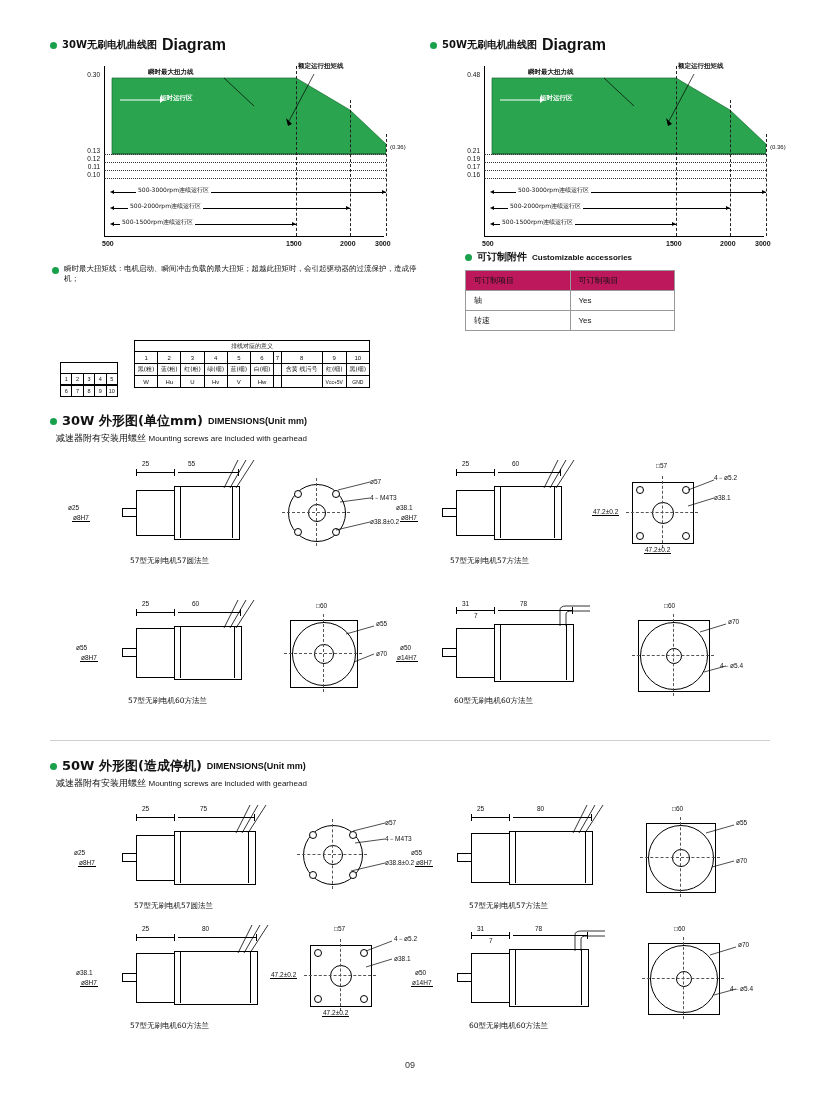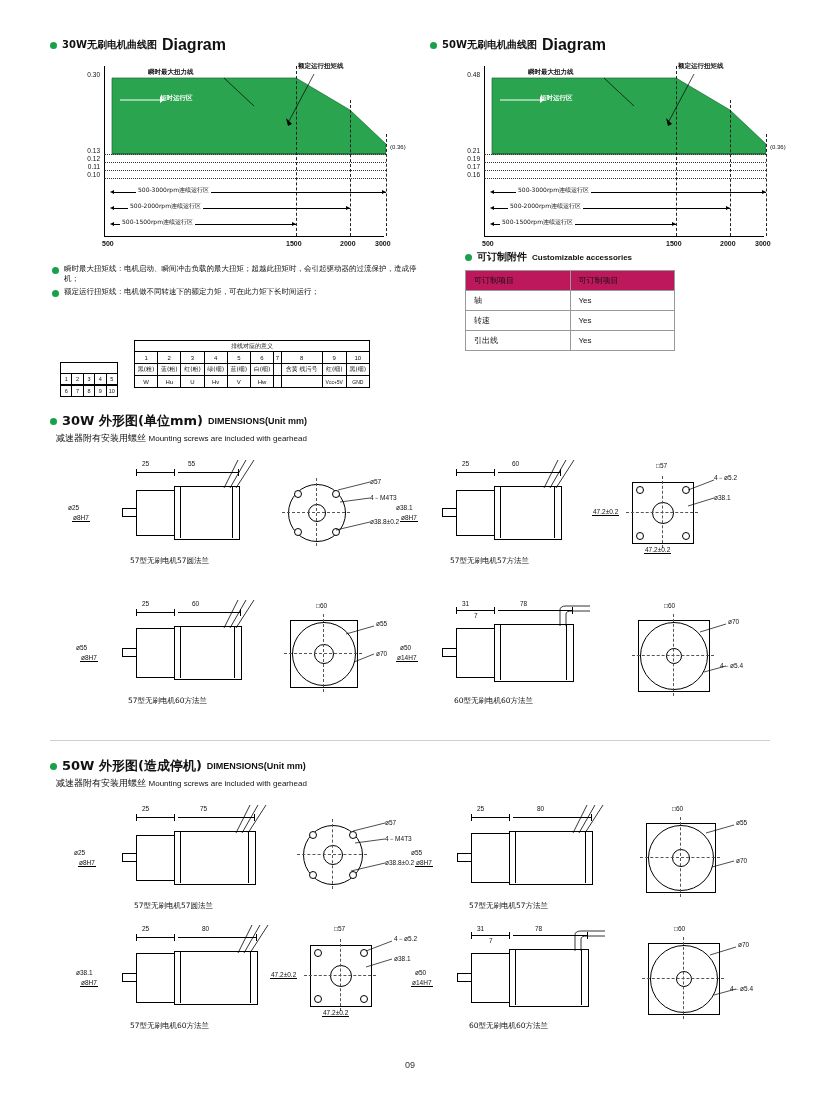--- a/index.html
+++ b/index.html
@@ -211,24 +211,20 @@
       <div class="arrow-l" style="left:60px;top:165.5px;"></div>
       <div class="arrow-r" style="left:242px;top:165.5px;"></div>
       <div class="rngbox cn" style="left:70px;top:162px;">500-1500rpm连续运行区</div>
     </div>
   </div>
 
   <div style="position:absolute;left:52px;top:248px;width:370px;margin-top:16px;">
     <div class="note">
       <span class="dot"></span>
       <span class="note-txt cn">瞬时最大扭矩线：电机启动、瞬间冲击负载的最大扭矩；超越此扭矩时，会引起驱动器的过流保护，造成停机；</span>
-    </div>
-    <div class="note">
-      <span class="dot"></span>
-      <span class="note-txt cn">额定运行扭矩线：电机做不同转速下的额定力矩，可在此力矩下长时间运行；</span>
     </div>
   </div>
 
   <div style="position:absolute;left:52px;top:336px;width:380px;">
 
     <div style="position:relative;margin-top:4px;height:58px;">
 
       <div class="conn" style="position:absolute;left:8px;top:22px;">
         <div style="width:56px;height:10px;border:1px solid #000;border-bottom:none;background:#fff;"></div>
         <table>
@@ -315,24 +311,20 @@
         <th class="cn">可订制项目</th>
       </tr>
       <tr>
         <td class="cn">轴</td>
         <td>Yes</td>
       </tr>
       <tr>
         <td class="cn">转速</td>
         <td>Yes</td>
       </tr>
-      <tr>
-        <td class="cn">引出线</td>
-        <td>Yes</td>
-      </tr>
     </tbody>
       </table>
   </div>
 
   <div class="sec-title" style="left:50px;top:412px;">
     <span class="dot"></span>
     <span class="t1 cn">30W 外形图(单位mm)</span>
     <span class="t2">DIMENSIONS(Unit mm)</span>
   </div>
   <div class="sub-title" style="left:56px;top:432px;">

